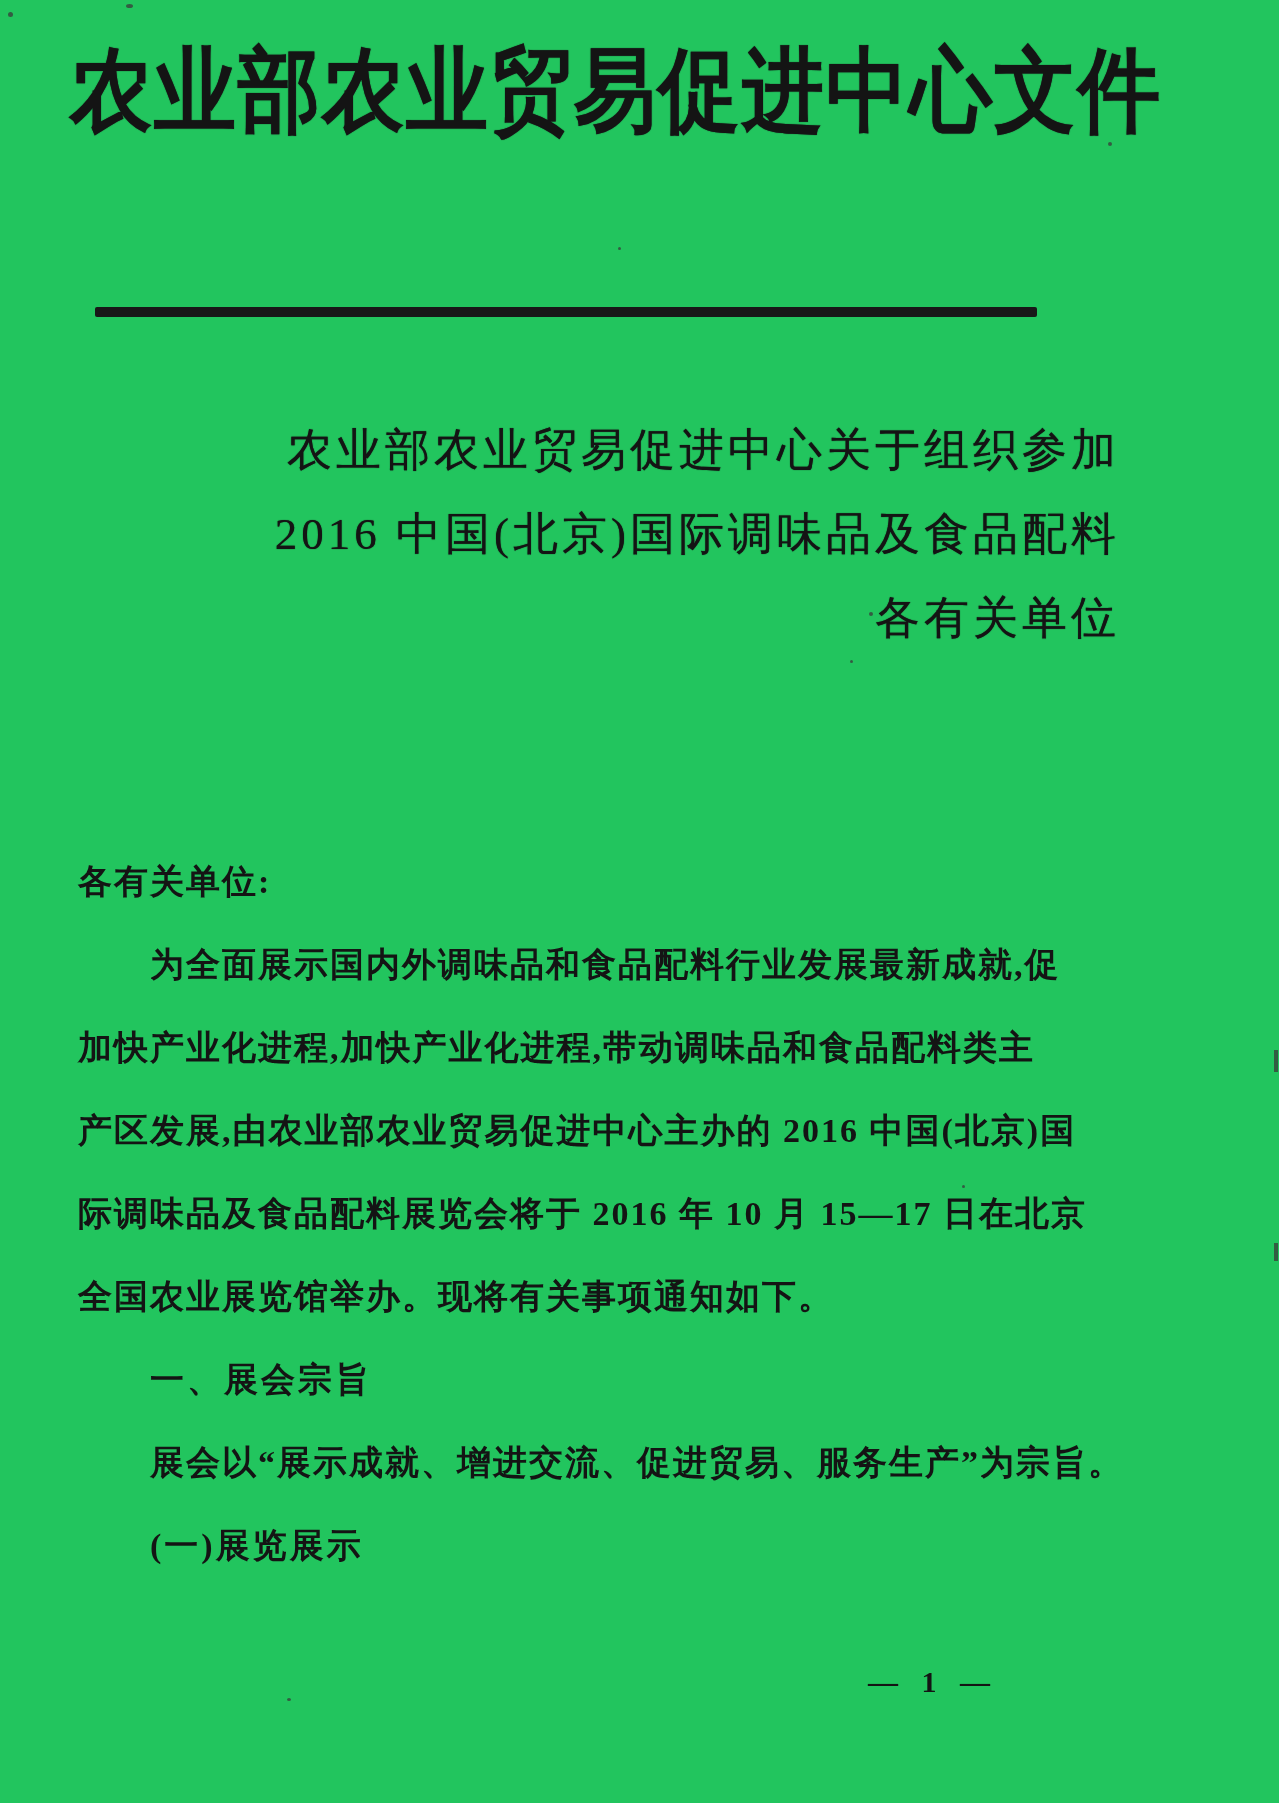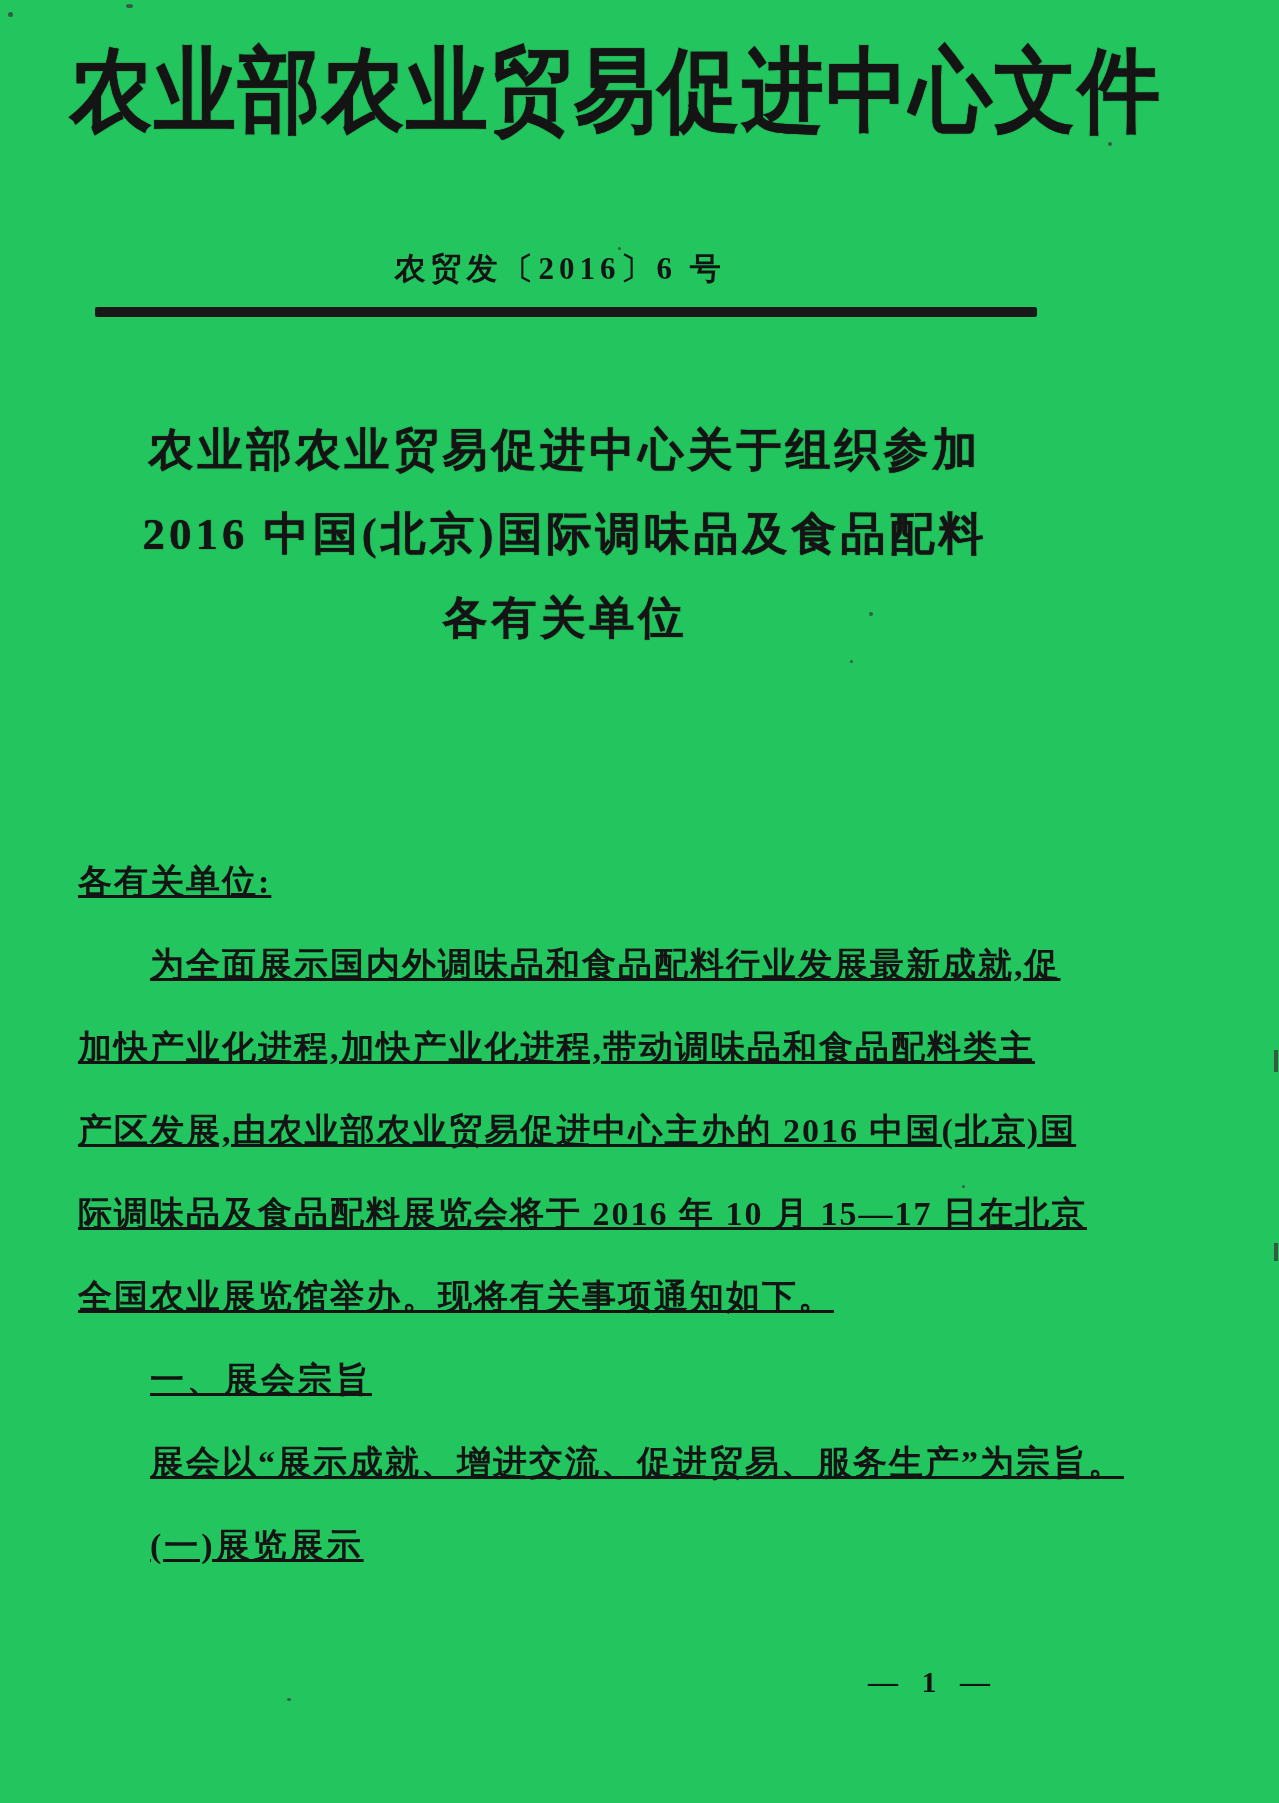--- a/index.html
+++ b/index.html
@@ -29,50 +29,49 @@
     text-align: center;
     font-size: 31px; font-weight: 700; letter-spacing: 5px;
   }
   .rule {
     position: absolute; top: 307px; left: 95px;
     width: 942px; height: 10px;
     background: #181818; border-radius: 2px;
   }
   .title {
     position: absolute; top: 408px; left: 10px; width: 1110px;
-    text-align: center;
-    font-size: 45px; font-weight: 700;
+    text-align: right;
+    font-size: 45px; font-weight: 400;
     line-height: 84px; letter-spacing: 4px;
     text-shadow: 0 0 1px #1a1a1a;
   }
   .body-text {
     position: absolute; top: 840px; left: 78px; width: 962px;
     font-size: 34px; font-weight: 700; letter-spacing: 2px;
   }
-  .line { height: 83px; line-height: 83px; white-space: nowrap; text-decoration: underline; }
+  .line { height: 83px; line-height: 83px; white-space: nowrap; }
   .indent { padding-left: 72px; }
   .heading { letter-spacing: 3px; }
   .page-number {
     position: absolute; top: 1665px; left: 868px;
     font-size: 30px; font-weight: 700; letter-spacing: 8px;
     white-space: nowrap;
   }
   .speck {
     position: absolute; background: #3a3a3a;
     border-radius: 50%; opacity: 0.75;
   }
 </style>
 </head>
 <body>
 
 <div class="page">
 
   <div class="letterhead">农业部农业贸易促进中心文件</div>
 
-  <div class="doc-number">农贸发〔2016〕6 号</div>
 
   <div class="rule"></div>
 
   <div class="title">
     <div class="title-line">农业部农业贸易促进中心关于组织参加</div>
     <div class="title-line">2016 中国(北京)国际调味品及食品配料</div>
     <div class="title-line">各有关单位</div>
   </div>
 
   <div class="body-text">

